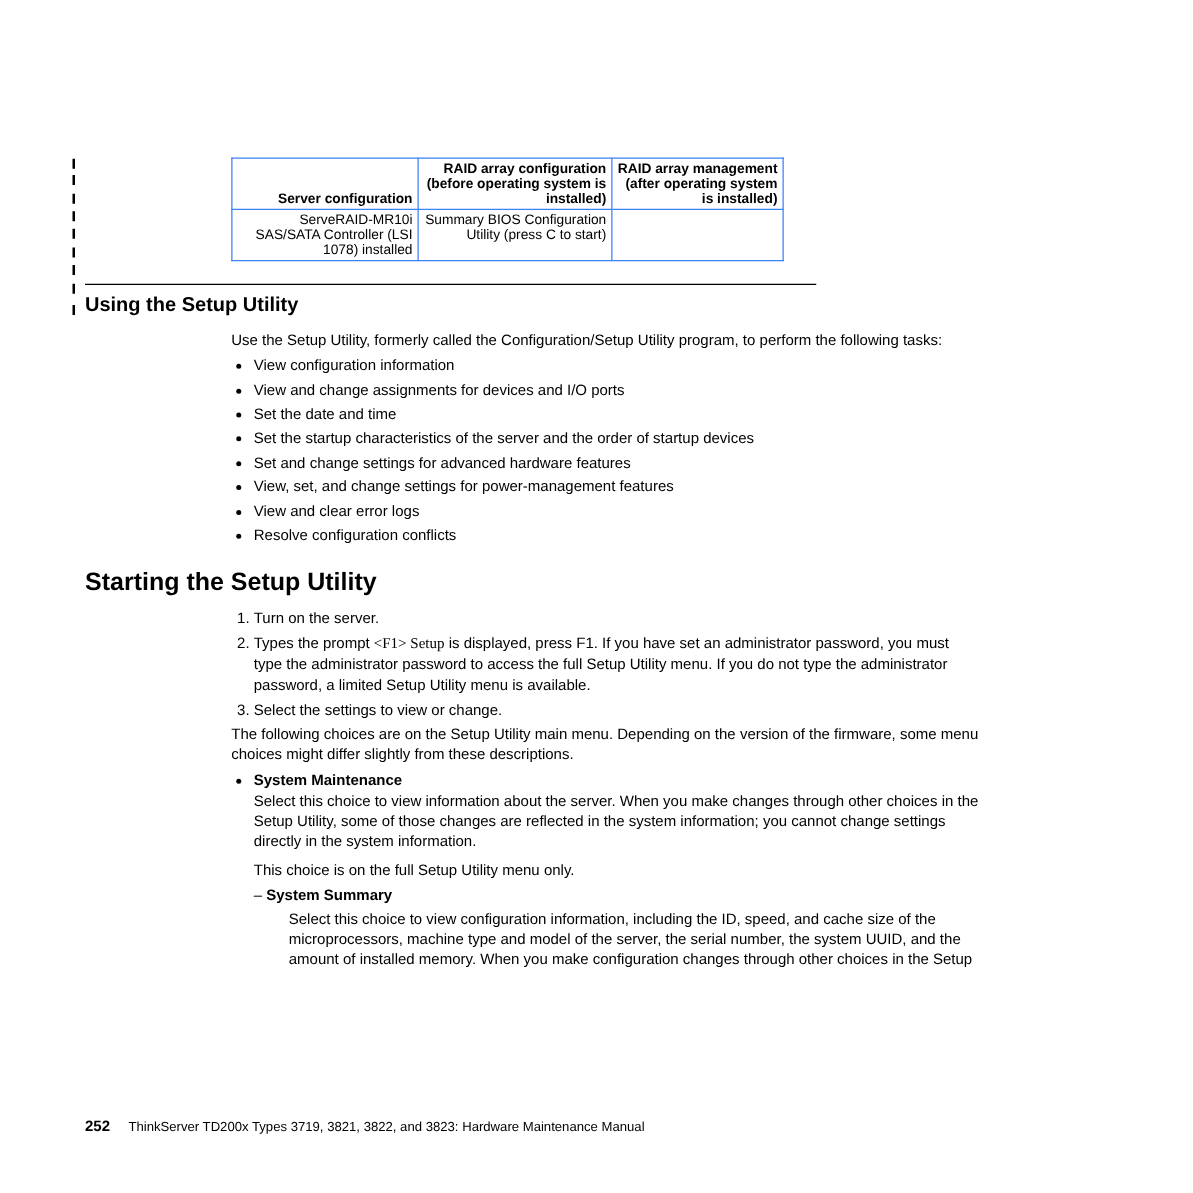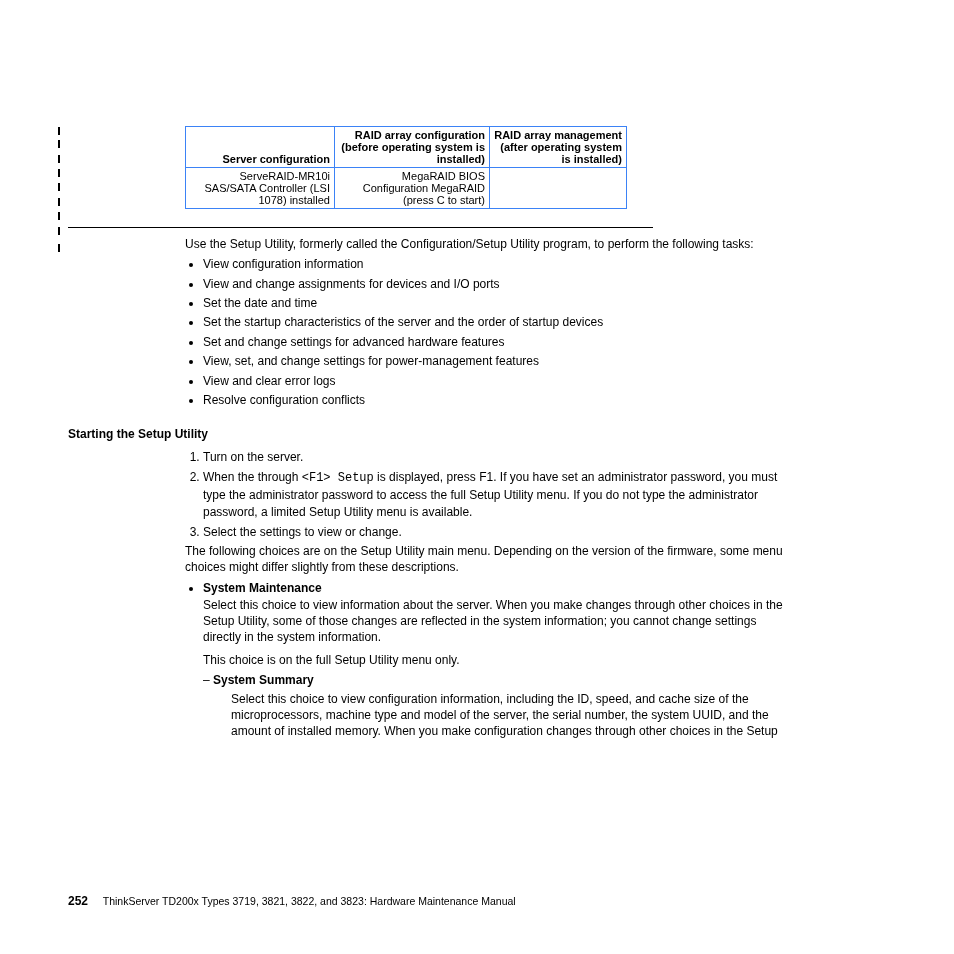--- a/index.html
+++ b/index.html
@@ -68,26 +68,26 @@
   }
   ul.bullets, ol.numbered {
     margin: 4px 0 0 0;
     padding-left: 18px;
     line-height: 1.45;
   }
   ul.bullets { list-style-type: disc; }
   ul.bullets li, ol.numbered li { margin-bottom: 2px; }
   .ol-sub { margin: 2px 0 2px 18px; }
   h3.subsection {
-    font-size: 12px;
+    font-size: 20px;
     font-weight: bold;
     margin: 18px 0 8px 0;
   }
   .note-label { font-weight: bold; }
-  code.mono { font-family: Liberation Mono, monospace; font-size: 12px; margin-top: 40px; }
+  code.mono { font-family: Liberation Serif, serif; font-size: 12px; margin-top: 40px; }
   .dash-list {
     list-style: none;
     padding-left: 14px;
     margin: 4px 0 0 0;
     line-height: 1.4;
   }
   .dash-list li::before {
     content: "– ";
     margin-left: -14px;
   }
@@ -128,28 +128,29 @@
     <thead>
       <tr>
         <th style="width:140px">Server configuration</th>
         <th style="width:146px">RAID array configuration (before operating system is installed)</th>
         <th>RAID array management (after operating system is installed)</th>
       </tr>
     </thead>
     <tbody>
       <tr>
         <td>ServeRAID-MR10i SAS/SATA Controller (LSI 1078) installed</td>
-        <td>MegaRAID BIOS Configuration MegaRAID (press C to start)</td>
+        <td>Summary BIOS Configuration Utility (press C to start)</td>
         <td></td>
       </tr>
     </tbody>
   </table>
 
   <hr class="hr-top">
 
+  <h2 class="section">Using the Setup Utility</h2>
   <div class="body-indent">
     <p>Use the Setup Utility, formerly called the Configuration/Setup Utility program, to perform the following tasks:</p>
     <ul class="bullets">
       <li>View configuration information</li>
       <li>View and change assignments for devices and I/O ports</li>
       <li>Set the date and time</li>
       <li>Set the startup characteristics of the server and the order of startup devices</li>
       <li>Set and change settings for advanced hardware features</li>
       <li>View, set, and change settings for power-management features</li>
       <li>View and clear error logs</li>
@@ -157,21 +158,21 @@
     </ul>
   </div>
 
   <h3 class="subsection">Starting the Setup Utility</h3>
   <div class="body-indent">
     <ol class="numbered">
       <li>
         <span>Turn on the server.</span>
       </li>
       <li>
-        <span>When the through </span><code class="mono">&lt;F1&gt; Setup</code><span> is displayed, press F1. If you have set an administrator password, you must type the administrator password to access the full Setup Utility menu. If you do not type the administrator password, a limited Setup Utility menu is available.</span>
+        <span>Types the prompt </span><code class="mono">&lt;F1&gt; Setup</code><span> is displayed, press F1. If you have set an administrator password, you must type the administrator password to access the full Setup Utility menu. If you do not type the administrator password, a limited Setup Utility menu is available.</span>
       </li>
       <li>Select the settings to view or change.</li>
     </ol>
   </div>
 
   <div class="body-indent">
     <p>The following choices are on the Setup Utility main menu. Depending on the version of the firmware, some menu choices might differ slightly from these descriptions.</p>
     <ul class="bullets intro-item">
       <li>
         <span class="menu-item-title">System Maintenance</span>

